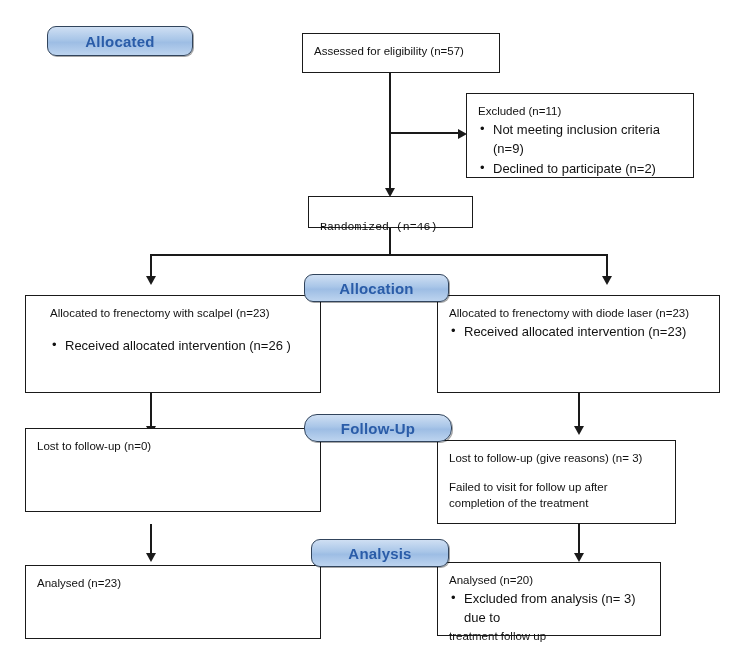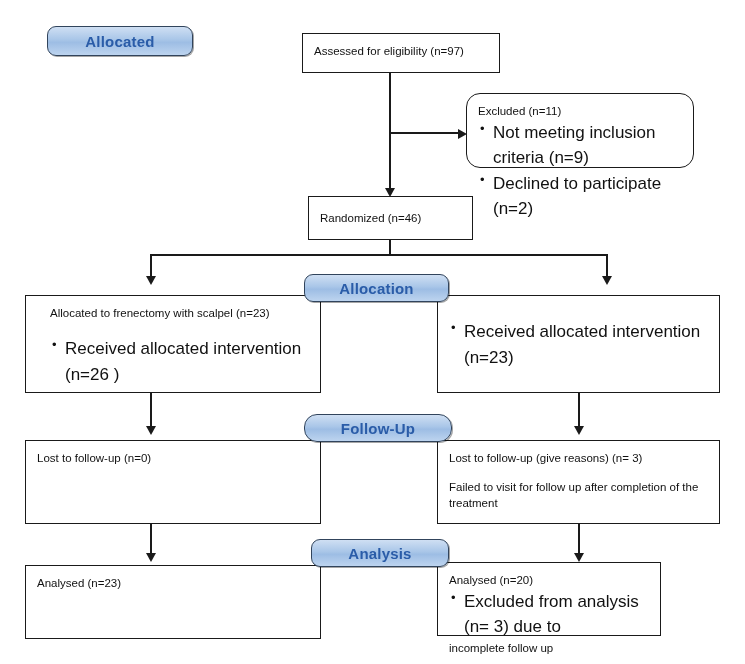--- a/index.html
+++ b/index.html
@@ -53,21 +53,21 @@
   }
   .box .line.gap {
     margin-top: 12px;
   }
   .box .bullet-list {
     list-style: none;
     margin: 0;
     padding: 0;
   }
   .box .bullet-list li {
-    font-size: 17px;
+    font-size: 13px;
     line-height: 1.55;
     position: relative;
     padding-left: 15px;
     color: #111;
   }
   .box .bullet-list li::before {
     content: "\2022";
     position: absolute;
     left: 2px;
     top: -1px;
@@ -110,38 +110,38 @@
 </head>
 <body>
 
 <div id="diagram">
 
   <div class="stage-banner" style="left:47px; top:26px; width:146px; height:30px; font-size:15px;">
     <span>Allocated</span>
   </div>
 
   <div class="box" style="left:302px; top:33px; width:198px; height:40px;">
-    <div class="line">Assessed for eligibility (n=97)</div>
+    <div class="line">Assessed for eligibility (n=57)</div>
   </div>
 
   <div class="vline" style="left:389px; top:73px; height:120px;"></div>
   <div class="arrow-down" style="left:385px; top:188px;"></div>
 
   <div class="hline" style="left:389px; top:132px; width:73px;"></div>
   <div class="arrow-right" style="left:458px; top:129px;"></div>
 
-  <div class="box" style="left:466px; top:93px; width:228px; height:75px;border-radius:14px;">
+  <div class="box" style="left:466px; top:93px; width:228px; height:85px;">
     <div class="line">Excluded (n=11)</div>
     <ul class="bullet-list tight">
       <li>Not meeting inclusion criteria (n=9)</li>
       <li>Declined to participate (n=2)</li>
     </ul>
   </div>
 
-  <div class="box" style="left:308px; top:196px; width:165px; height:44px; padding-top:13px;">
+  <div class="box" style="left:308px; top:196px; width:165px; height:32px; padding-top:22px;font-family:Liberation Mono, monospace;">
     <div class="line">Randomized (n=46)</div>
   </div>
 
   <div class="vline" style="left:389px; top:228px; height:27px;"></div>
   <div class="hline" style="left:150px; top:254px; width:458px;"></div>
   <div class="vline" style="left:150px; top:254px; height:26px;"></div>
   <div class="arrow-down" style="left:146px; top:276px;"></div>
   <div class="vline" style="left:606px; top:254px; height:26px;"></div>
   <div class="arrow-down" style="left:602px; top:276px;"></div>
 
@@ -150,39 +150,40 @@
   </div>
 
   <div class="box" style="left:25px; top:295px; width:296px; height:98px;padding-left:24px;">
     <div class="line">Allocated to frenectomy with scalpel (n=23)</div>
     <ul class="bullet-list" style="margin-top:14px;">
       <li>Received allocated intervention (n=26  )</li>
     </ul>
   </div>
 
   <div class="box" style="left:437px; top:295px; width:283px; height:98px;">
-    <ul class="bullet-list" style="margin-top:14px;">
+    <div class="line">Allocated to frenectomy with diode laser (n=23)</div>
+    <ul class="bullet-list" style="margin-top:0;">
       <li>Received allocated intervention (n=23)</li>
     </ul>
   </div>
 
   <div class="vline" style="left:150px; top:393px; height:38px;"></div>
   <div class="arrow-down" style="left:146px; top:426px;"></div>
   <div class="vline" style="left:578px; top:393px; height:38px;"></div>
   <div class="arrow-down" style="left:574px; top:426px;"></div>
 
   <div class="stage-banner" style="left:304px; top:414px; width:148px; height:28px; font-size:15px;border-radius:13px;">
     <span>Follow-Up</span>
   </div>
 
-  <div class="box" style="left:25px; top:440px; width:296px; height:84px;">
+  <div class="box" style="left:25px; top:428px; width:296px; height:84px;">
     <div class="line">Lost to follow-up (n=0)</div>
   </div>
 
-  <div class="box" style="left:437px; top:440px; width:283px; height:84px;">
+  <div class="box" style="left:437px; top:440px; width:239px; height:84px;">
     <div class="line">Lost to follow-up (give reasons) (n= 3)</div>
     <div class="line gap">Failed to visit for follow up after completion of the treatment</div>
   </div>
 
   <div class="vline" style="left:150px; top:524px; height:34px;"></div>
   <div class="arrow-down" style="left:146px; top:553px;"></div>
   <div class="vline" style="left:578px; top:524px; height:34px;"></div>
   <div class="arrow-down" style="left:574px; top:553px;"></div>
 
   <div class="stage-banner" style="left:311px; top:539px; width:138px; height:28px; font-size:15px;">
@@ -191,16 +192,16 @@
 
   <div class="box" style="left:25px; top:565px; width:296px; height:74px;">
     <div class="line">Analysed (n=23)</div>
   </div>
 
   <div class="box" style="left:437px; top:562px; width:224px; height:74px;">
     <div class="line">Analysed (n=20)</div>
     <ul class="bullet-list tight">
       <li>Excluded from analysis (n= 3) due to</li>
     </ul>
-    <div class="line">incomplete follow up</div>
+    <div class="line">treatment follow up</div>
   </div>
 
 </div>
 
 </body></html>

